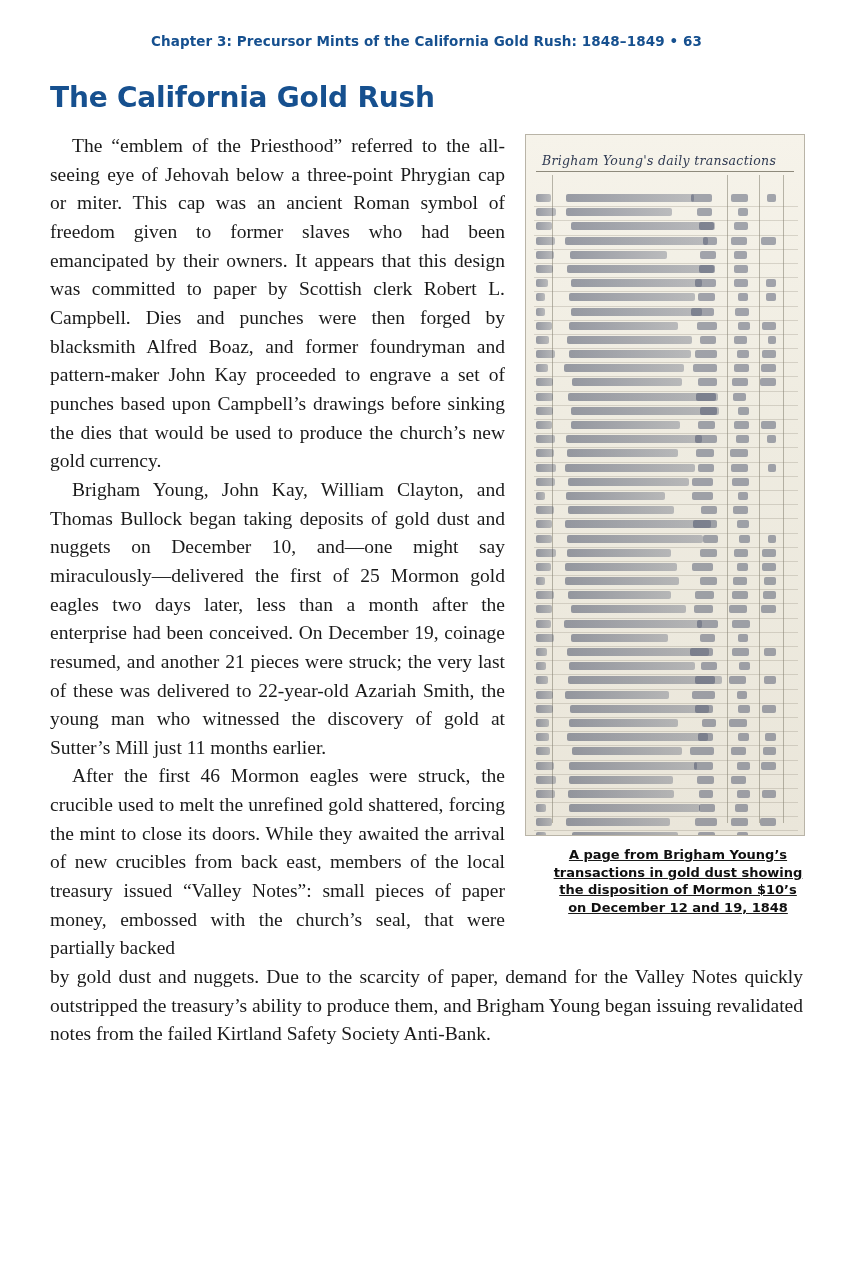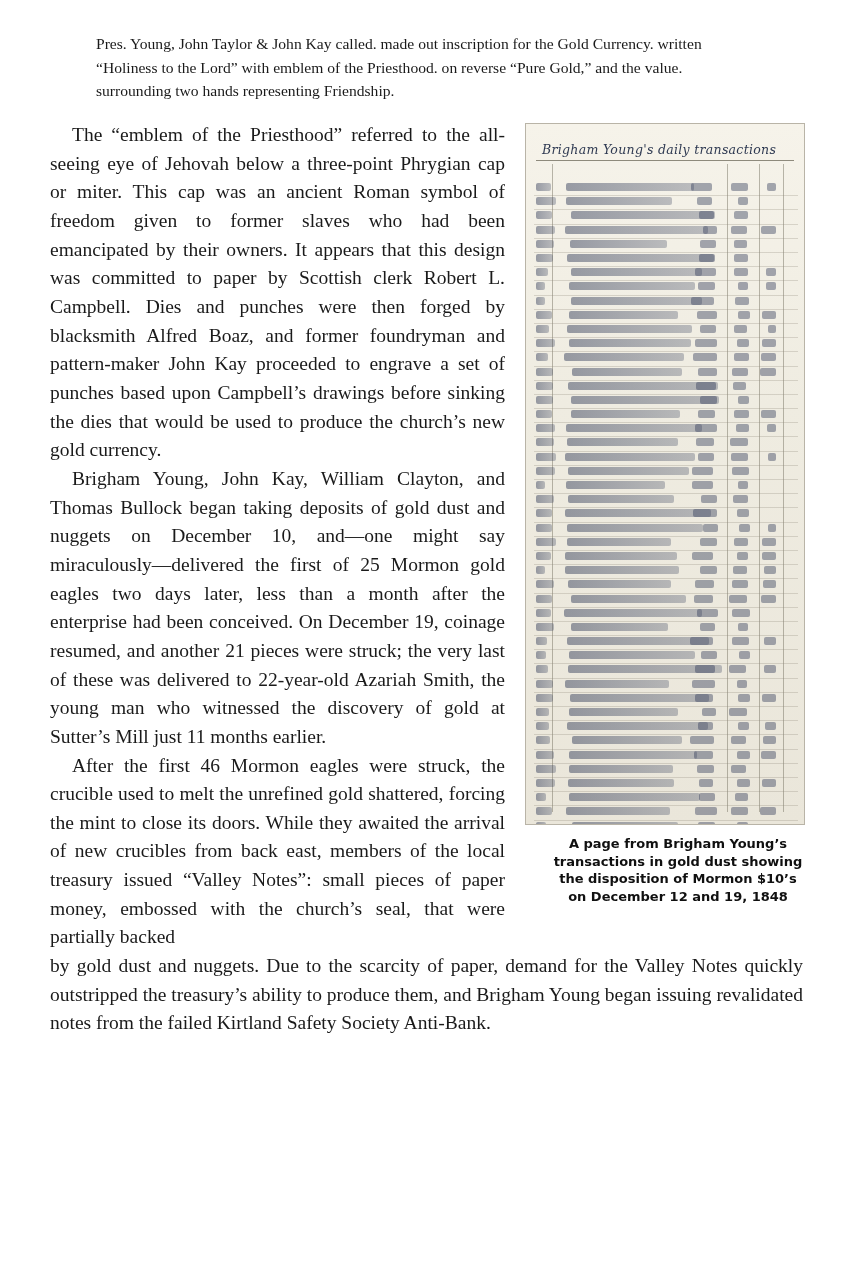--- a/index.html
+++ b/index.html
@@ -64,20 +64,21 @@
   }
   .columns-wrap {
     margin-top: 18px;
     position: relative;
   }
   .figure {
     float: right;
     width: 278px;
     margin-left: 20px;
     margin-top: 2px;
+    text-decoration: underline;
   }
   .figure-image {
     width: 278px;
     height: 700px;
     border: 1px solid #b9b4a7;
     background: #f2efe6;
     position: relative;
     overflow: hidden;
   }
   .fig-paper {
@@ -165,26 +166,27 @@
     text-align: justify;
     margin-top: 0;
   }
   .tail p { margin: 0; text-indent: 0; }
 </style>
 </head>
 <body>
 
 <div class="page">
 
+  <div class="running-head">Chapter 3: Precursor Mints of the California Gold Rush: 1848–1849  •  63</div>
 
   <div class="title-block">
+    <div class="title-main">The California Gold Rush</div>
   </div>
 
 
-  <div class="blockquote">Pres. Young, John Taylor &amp; John Kay called. made out inscription for the Gold Currency. written “Holiness to the Lord” with emblem of the Priesthood. on reverse “Pure Gold,” and the value. surrounding two hands representing Friendship.</div>
 
   <div class="columns-wrap">
 
     <div class="figure">
       <div class="figure-image">
         <div class="fig-paper"></div>
         <div class="fig-heading">Brigham Young's daily transactions</div>
         <div class="fig-rule"></div>
         <div class="fig-vrule" style="left:26px;"></div>
         <div class="fig-vrule" style="right:76px;"></div>

